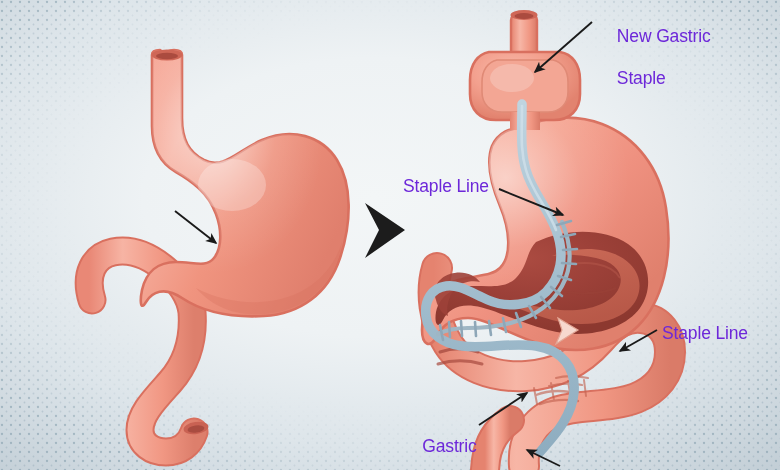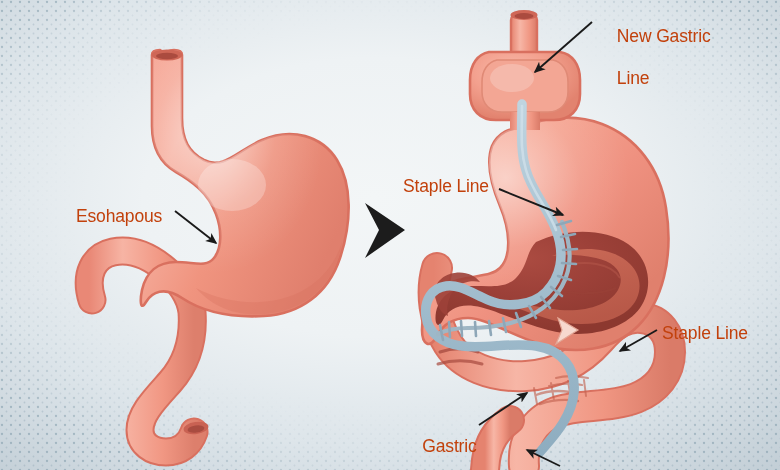--- a/index.html
+++ b/index.html
@@ -19,21 +19,21 @@
   #stage svg.layer {
     position: absolute;
     left: 0;
     top: 0;
     width: 780px;
     height: 470px;
     display: block;
   }
   .lbl {
     position: absolute;
-    color: #c2410c;
+    color: #6d28d9;
     font-family: "Liberation Sans", sans-serif;
     font-size: 17.5px;
     line-height: 21px;
     letter-spacing: -0.15px;
     white-space: pre;
     -webkit-font-smoothing: antialiased;
   }
   #lbl-esophagus { left: 76px; top: 206px; }
   #lbl-new-gastric-pouch { left: 598px; top: 5px; }
   #lbl-staple-line-left { left: 403px; top: 176px; }
@@ -380,25 +380,24 @@
     <line x1="592" y1="22" x2="535" y2="72" stroke="#1a1a1a" stroke-width="1.9" marker-end="url(#ah)"></line>
 
     <line x1="499" y1="189" x2="563" y2="215" stroke="#1a1a1a" stroke-width="1.9" marker-end="url(#ah)"></line>
 
     <line x1="657" y1="330" x2="620" y2="351" stroke="#1a1a1a" stroke-width="1.9" marker-end="url(#ah)"></line>
 
     <line x1="479" y1="425" x2="527" y2="393" stroke="#1a1a1a" stroke-width="1.9" marker-end="url(#ah)"></line>
     <line x1="560" y1="466" x2="527" y2="450" stroke="#1a1a1a" stroke-width="1.9" marker-end="url(#ah)"></line>
   </svg>
 
-  <div class="lbl" id="lbl-esophagus">Esohapous</div>
 
   <div class="lbl" id="lbl-new-gastric-pouch">
     <span>New Gastric</span><br>
-    <span>Line</span>
+    <span>Staple</span>
   </div>
 
   <div class="lbl" id="lbl-staple-line-left">Staple Line</div>
 
   <div class="lbl" id="lbl-staple-line-right">Staple Line</div>
 
   <div class="lbl" id="lbl-bypassed">
     <span>Gastric</span><br>
     <br>
     

